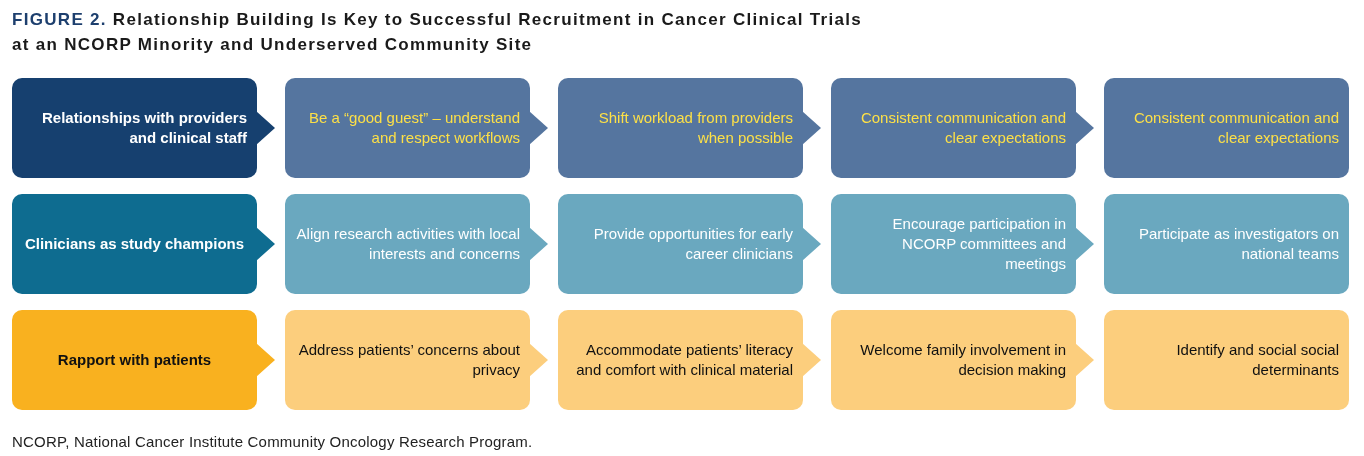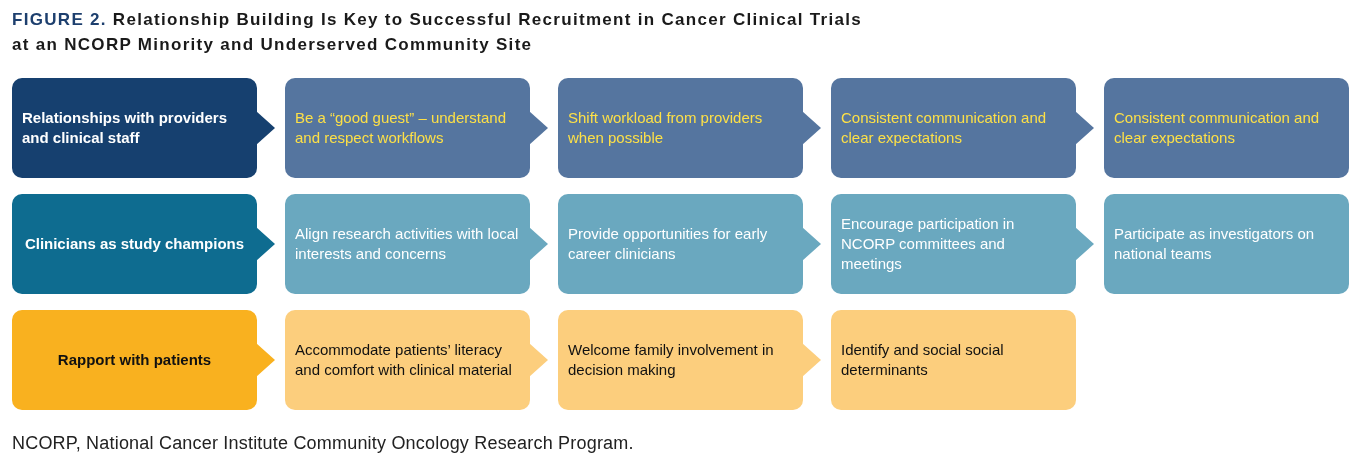--- a/index.html
+++ b/index.html
@@ -33,21 +33,21 @@
     row-gap: 16px;
     margin: 21px 0 0 12px;
   }
   .cell {
     position: relative;
     height: 100px;
     border-radius: 10px;
     display: flex;
     align-items: center;
     justify-content: center;
-    text-align: left;
+    text-align: right;
     padding: 4px 10px;
     box-sizing: border-box;
     font-size: 15px;
     line-height: 1.35;
   }
   .cell.header { font-weight: bold; }
   .row1.header { background: var(--row1_header); color: #ffffff; }
   .row1.item   { background: var(--row1_item);   color: #fde047; }
   .row2.header { background: var(--row2_header); color: #ffffff; }
   .row2.item   { background: var(--row2_item);   color: #ffffff; }
@@ -65,21 +65,21 @@
     border-left: 19px solid transparent;
   }
   .row1.header .arrow { border-left-color: var(--row1_header); }
   .row1.item   .arrow { border-left-color: var(--row1_item); }
   .row2.header .arrow { border-left-color: var(--row2_header); }
   .row2.item   .arrow { border-left-color: var(--row2_item); }
   .row3.header .arrow { border-left-color: var(--row3_header); }
   .row3.item   .arrow { border-left-color: var(--row3_item); }
   .footnote {
     margin: 23px 0 0 12px;
-    font-size: 18px;
+    font-size: 15px;
     color: #222222;
     letter-spacing: 0.2px;
   }
 </style>
 </head>
 <body>
 
 <div class="figure-title">
   <span class="fig-label">FIGURE 2.</span>
   <span>Relationship Building Is Key to Successful Recruitment in Cancer Clinical Trials</span><br>
@@ -126,20 +126,24 @@
   </div>
   <div class="cell row2 item">
     <span>Participate as investigators on national teams</span>
   </div>
 
   <div class="cell row3 header">
     <span>Rapport with patients</span>
     <span class="arrow"></span>
   </div>
   <div class="cell row3 item">
+    <span>Address patients’ concerns about privacy</span>
+    <span class="arrow"></span>
+  </div>
+  <div class="cell row3 item">
     <span>Accommodate patients’ literacy and comfort with clinical material</span>
     <span class="arrow"></span>
   </div>
   <div class="cell row3 item">
     <span>Welcome family involvement in decision making</span>
     <span class="arrow"></span>
   </div>
   <div class="cell row3 item">
     <span>Identify and social social determinants</span>
   </div>

